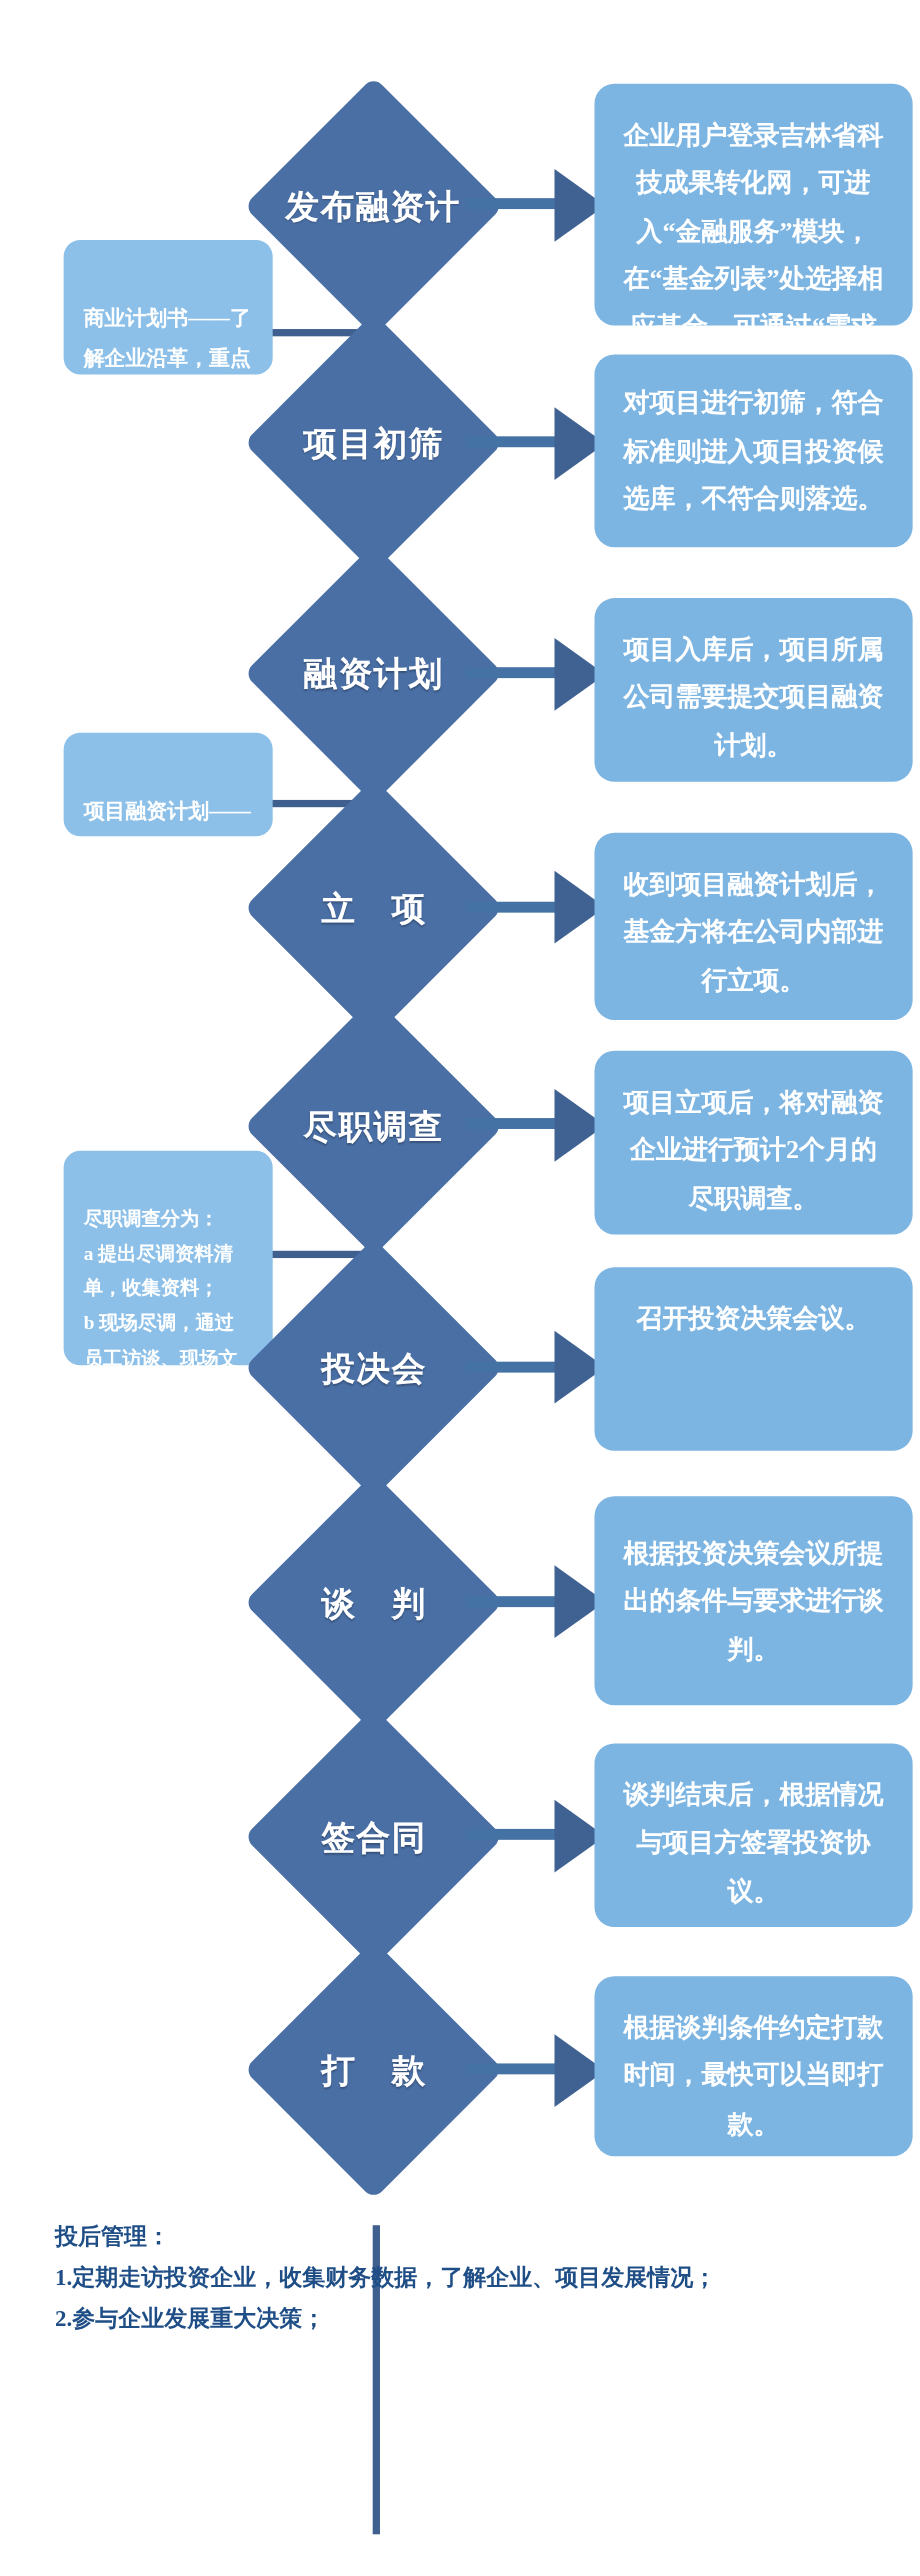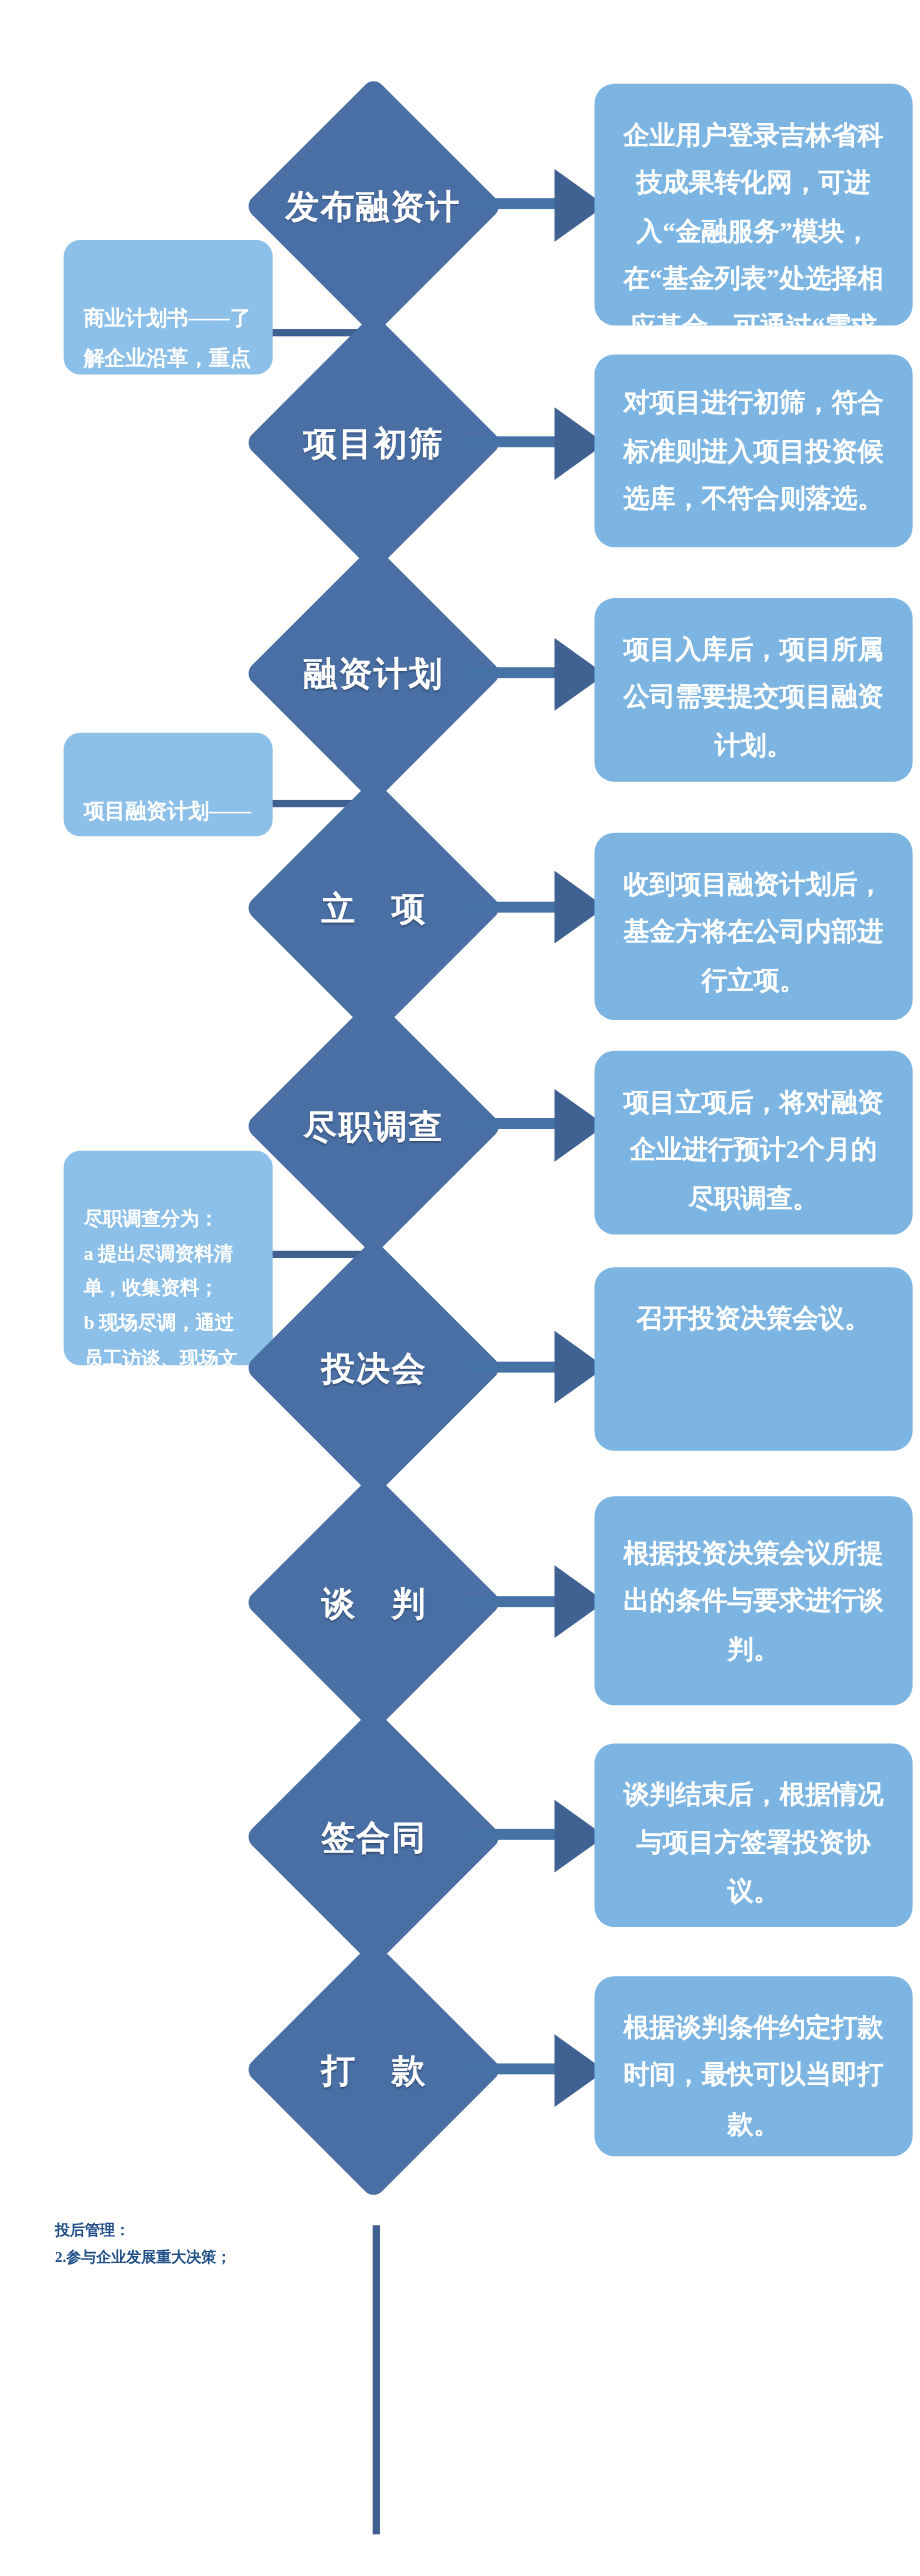--- a/index.html
+++ b/index.html
@@ -96,21 +96,21 @@
   }
 
   
   #footer{
     position:absolute;
     left:55px;
     top:2217px;
     width:828px;
     color:#1f4e87;
     font-weight:bold;
-    font-size:15px;
+    font-size:23px;
     line-height:1.78;
   }
   #footer div{white-space:pre-wrap;}
 </style>
 </head>
 <body>
 
 <div id="flow" style="transform-origin: 0px 0px; transform: scale(1.818);">
 
   <div class="vline" style="left:205px;top:198px;height:124px;"></div>
@@ -217,15 +217,16 @@
   <div class="arrow-line" style="left:256px;top:1135px;width:51px;"></div>
   <div class="arrow-head" style="left:305px;top:1119px;"></div>
   <div class="card" style="left:327px;top:1087px;width:175px;height:99px;">
     <span class="ctext">根据谈判条件约定打款时间，最快可以当即打款。</span>
   </div>
 
 </div>
 
 <div id="footer">
   <div>投后管理：</div>
+  <div>1.定期走访投资企业，收集财务数据，了解企业、项目发展情况；</div>
   <div>2.参与企业发展重大决策；</div>
 </div>
 
 
 </body></html>

